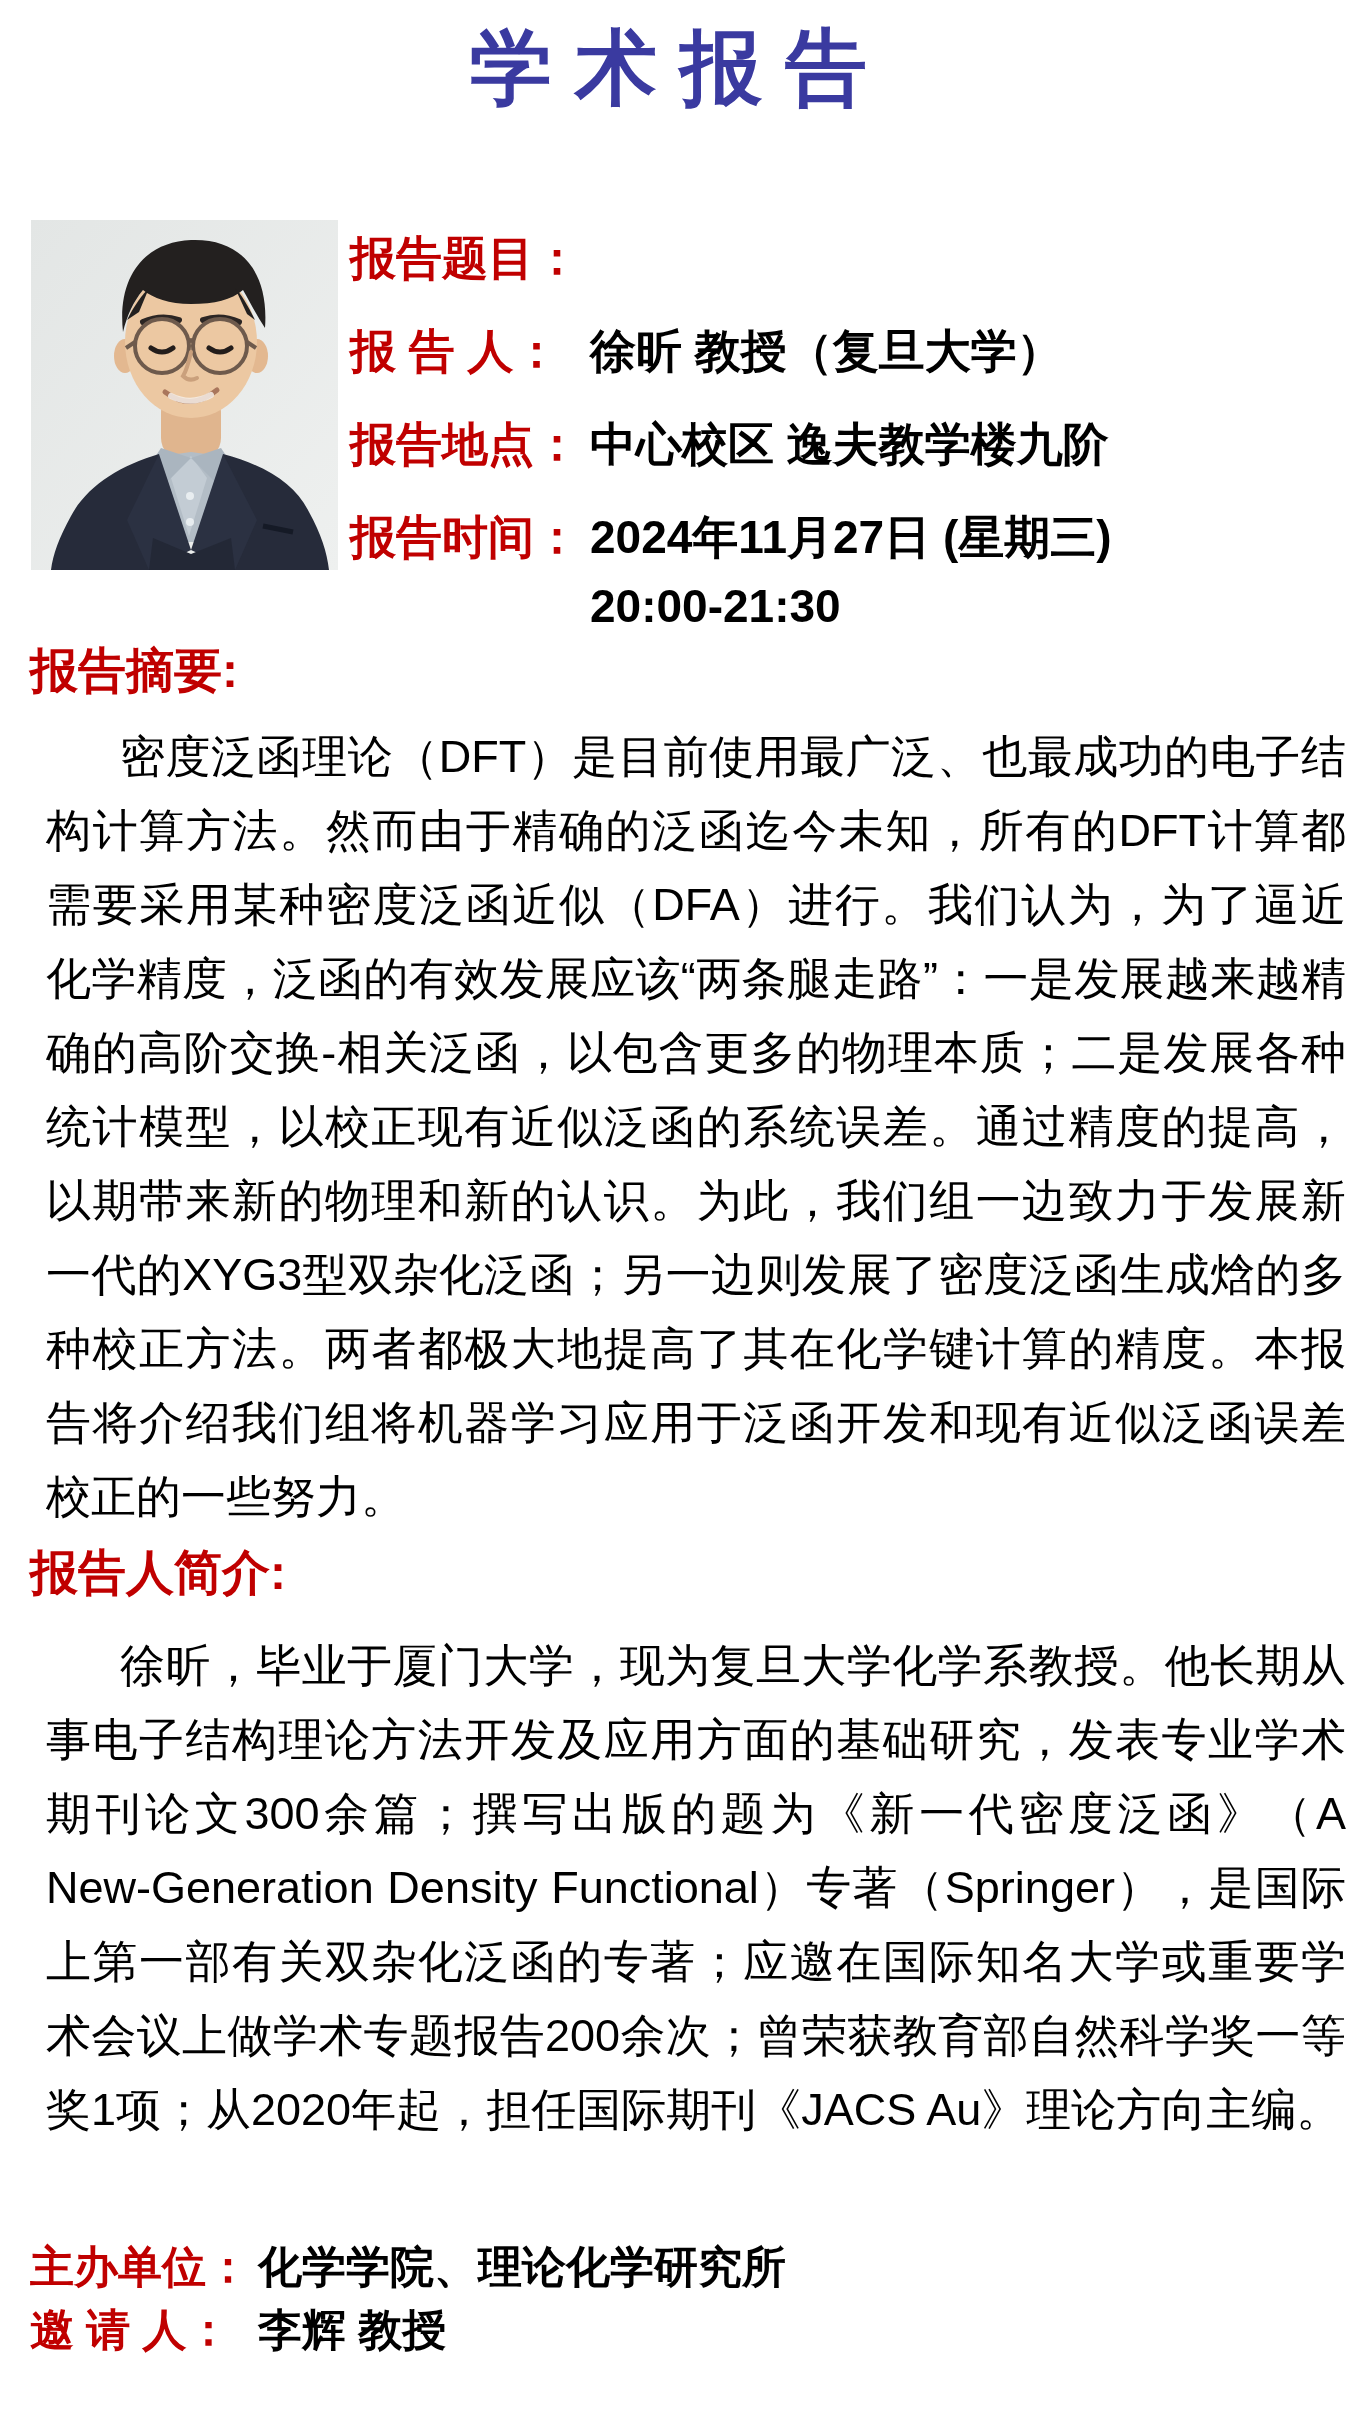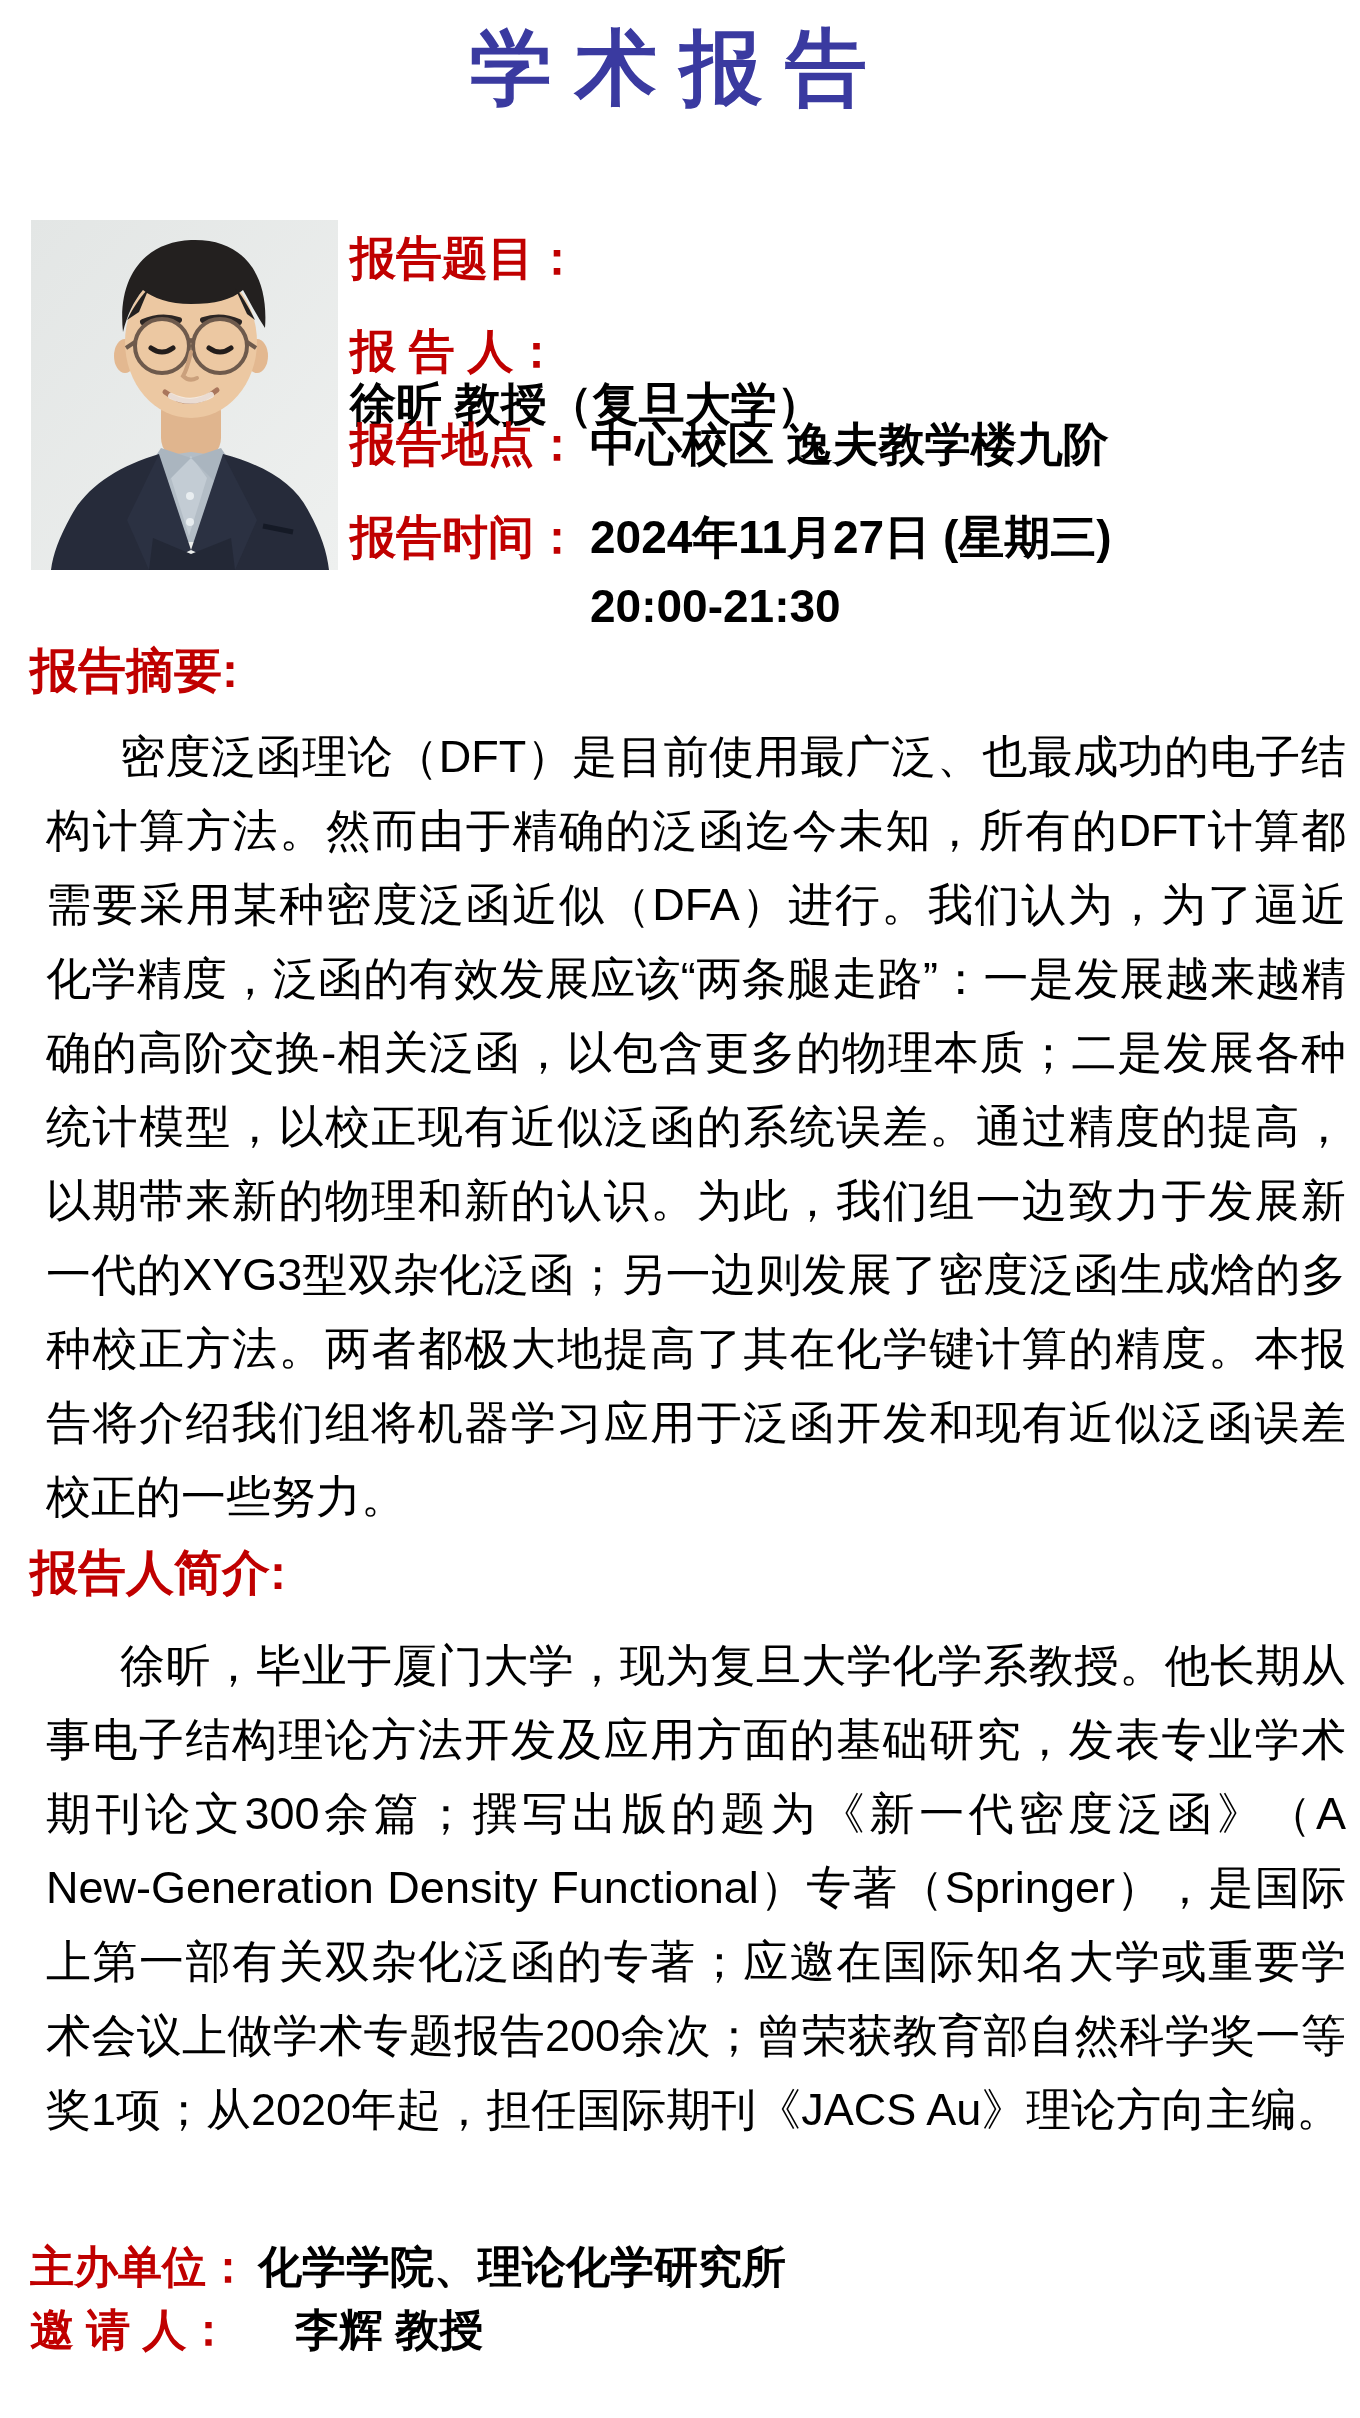--- a/index.html
+++ b/index.html
@@ -32,21 +32,21 @@
   }
   .photo-frame svg{display:block;width:100%;height:100%;}
   .info-rows{
     position:absolute;left:350px;top:232px;width:1000px;
     font-size:46px;font-weight:bold;line-height:1.15;
   }
   .info-row{position:absolute;left:0;display:flex;white-space:nowrap;}
   .info-row .flabel{color:var(--label-red);width:240px;flex:0 0 auto;}
   .info-row .fvalue{color:var(--text-black);}
   .row-0{top:0;justify-content:flex-end;}
-  .row-1{top:93px;flex-direction:column;}
+  .row-1{top:93px;}
   .row-2{top:186px;}
   .row-3{top:279px;}
   .row-time2{top:348px;left:240px;text-align:right;}
   .section-heading{
     position:absolute;left:30px;margin:0;
     color:var(--label-red);
     font-size:48px;font-weight:bold;line-height:1.1;
   }
   #abstract-heading{top:645px;}
   #bio-heading{top:1547px;}
@@ -59,21 +59,21 @@
   }
   #abstract-body{top:704px;}
   #bio-body{top:1613px;}
   .footer-row{
     position:absolute;left:30px;display:flex;white-space:nowrap;
     font-size:44px;font-weight:bold;line-height:1.15;
   }
   .footer-row .flabel{color:var(--label-red);width:228px;flex:0 0 auto;}
   .footer-row .fvalue{color:var(--text-black);}
   #footer-row-0{top:2242px;}
-  #footer-row-1{top:2305px;gap:37px;}
+  #footer-row-1{top:2305px;}
 </style>
 </head>
 <body>
 
 <div class="page">
 
   <h1 class="page-title">学术报告</h1>
 
   <div class="photo-frame">
     <svg viewBox="0 0 307 350" xmlns="http://www.w3.org/2000/svg">

